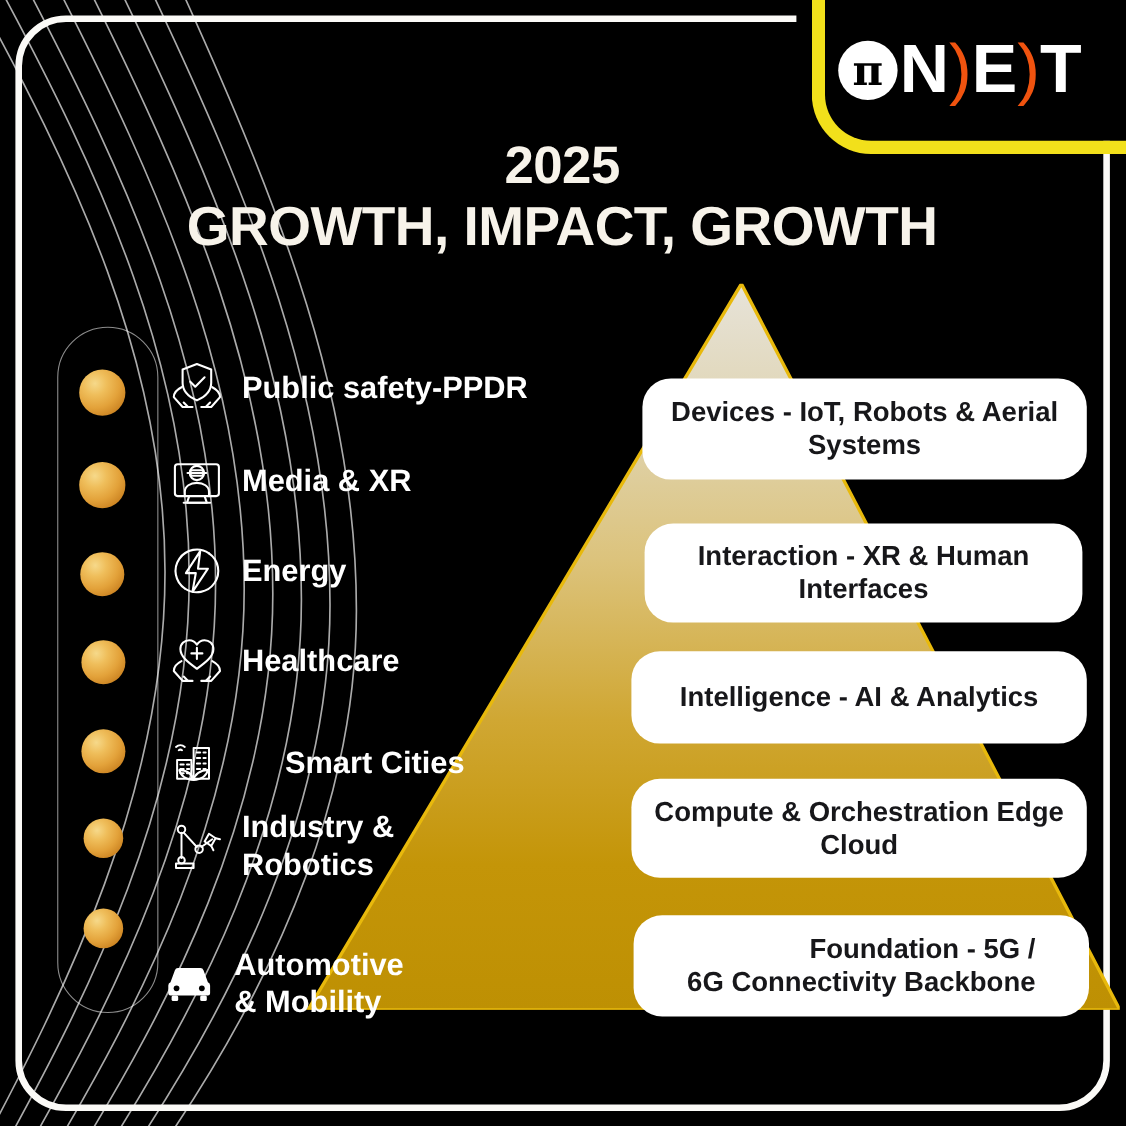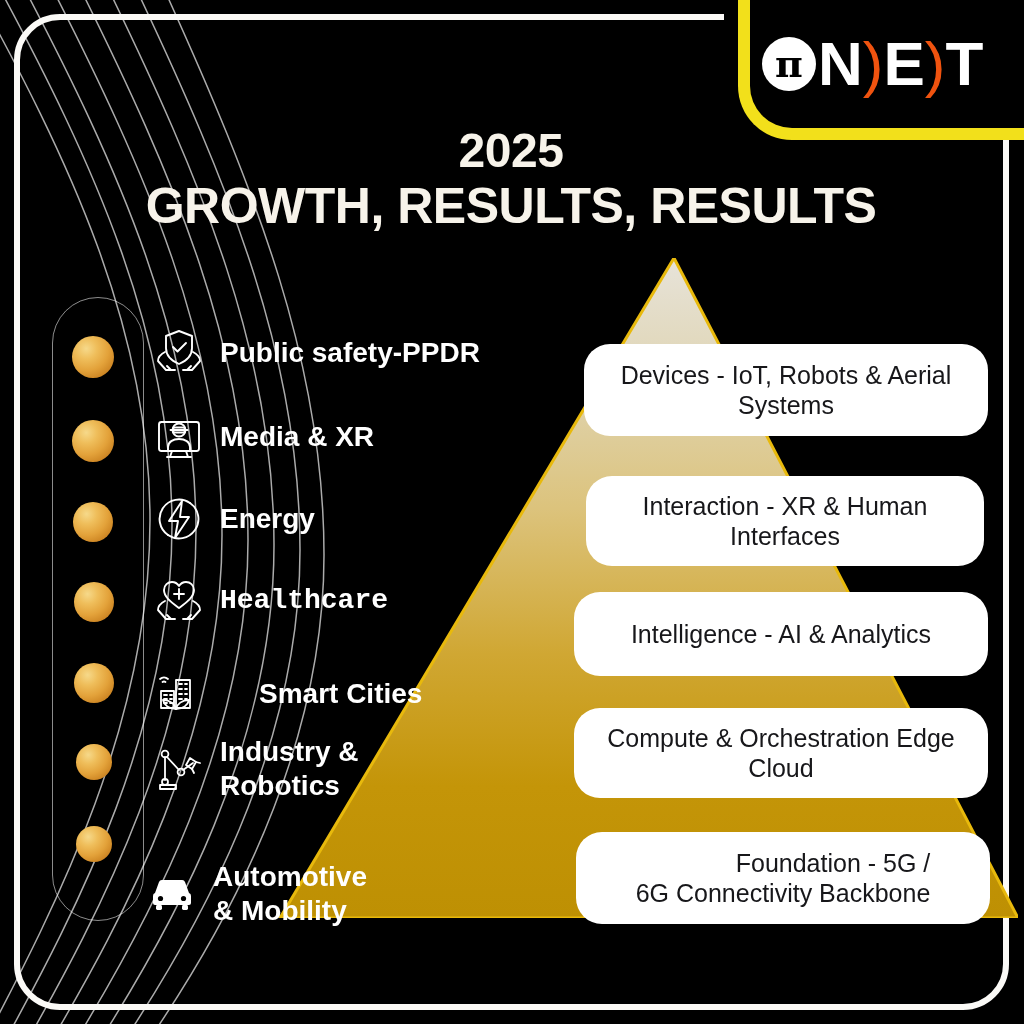--- a/index.html
+++ b/index.html
@@ -104,21 +104,21 @@
     z-index:2;
     pointer-events:none;
   }
 
   
   .card {
     position:absolute;
     background:#FFFFFF;
     border-radius:26px;
     color:#17171A;
-    font-weight:400;
+    font-weight:700;
     display:flex; align-items:center; justify-content:center;
     text-align:center;
     padding:6px 16px;
     line-height:1.22;
     z-index:5;
   }
   .card-0 { left:584px; top:344px; width:404px; height:92px; font-size:25px; }
   .card-1 { left:586px; top:476px; width:398px; height:90px; font-size:25px; }
   .card-2 { left:574px; top:592px; width:414px; height:84px; font-size:25px; }
   .card-3 { left:574px; top:708px; width:414px; height:90px; font-size:25px; }
@@ -194,21 +194,21 @@
     <span class="pi-badge">π</span>
     <span class="lt w">N</span>
     <span class="lt o">)</span>
     <span class="lt w">E</span>
     <span class="lt o">)</span>
     <span class="lt w">T</span>
   </div>
 
   <div id="headline">
     <div class="yr">2025</div>
-    <div class="sub">GROWTH, RESULTS, RESULTS</div>
+    <div class="sub">GROWTH, IMPACT, GROWTH</div>
   </div>
 
   <svg id="pyramid" viewBox="0 0 740 660" preserveAspectRatio="none">
     <defs>
       <linearGradient id="goldgrad" x1="0" y1="0" x2="0" y2="1">
         <stop offset="0%" stop-color="#E7E3D9"></stop>
         <stop offset="17%" stop-color="#E0D6B6"></stop>
         <stop offset="38%" stop-color="#DCC37C"></stop>
         <stop offset="60%" stop-color="#D0A733"></stop>
         <stop offset="80%" stop-color="#C49508"></stop>
@@ -277,21 +277,21 @@
     <span class="ico">
       <svg width="54" height="54" viewBox="0 0 54 54" fill="none" stroke="#FFFFFF" stroke-width="1.9" stroke-linecap="round" stroke-linejoin="round">
         <path d="M38 11 A19 19 0 1 1 16 43"></path>
         <path d="M16 43 A19 19 0 0 1 38 11"></path>
         <path d="M30 9 L17 29 h9 l-3 17 L37 25 h-9 Z"></path>
       </svg>
     </span>
     <span class="lbl">Energy</span>
   </div>
 
-  <div class="sector" style="left:150px; top:572px;font-family:Liberation Mono, monospace;">
+  <div class="sector" style="left:150px; top:572px;">
     <span class="ico">
       <svg width="54" height="54" viewBox="0 0 54 54" fill="none" stroke="#FFFFFF" stroke-width="1.9" stroke-linecap="round" stroke-linejoin="round">
         <path d="M27 34 C19 28 12 23 12 16 C12 11 16 8 20 8 C23 8 25.5 9.7 27 12 C28.5 9.7 31 8 34 8 C38 8 42 11 42 16 C42 23 35 28 27 34 Z"></path>
         <path d="M27 15 v10 M22 20 h10"></path>
         <path d="M13 27 C9 29 6 32 6 36 l8 9 h9"></path>
         <path d="M41 27 C45 29 48 32 48 36 l-8 9 h-9"></path>
         <path d="M15 41 l4 4 M39 41 l-4 4"></path>
       </svg>
     </span>
     <span class="lbl">Healthcare</span>

